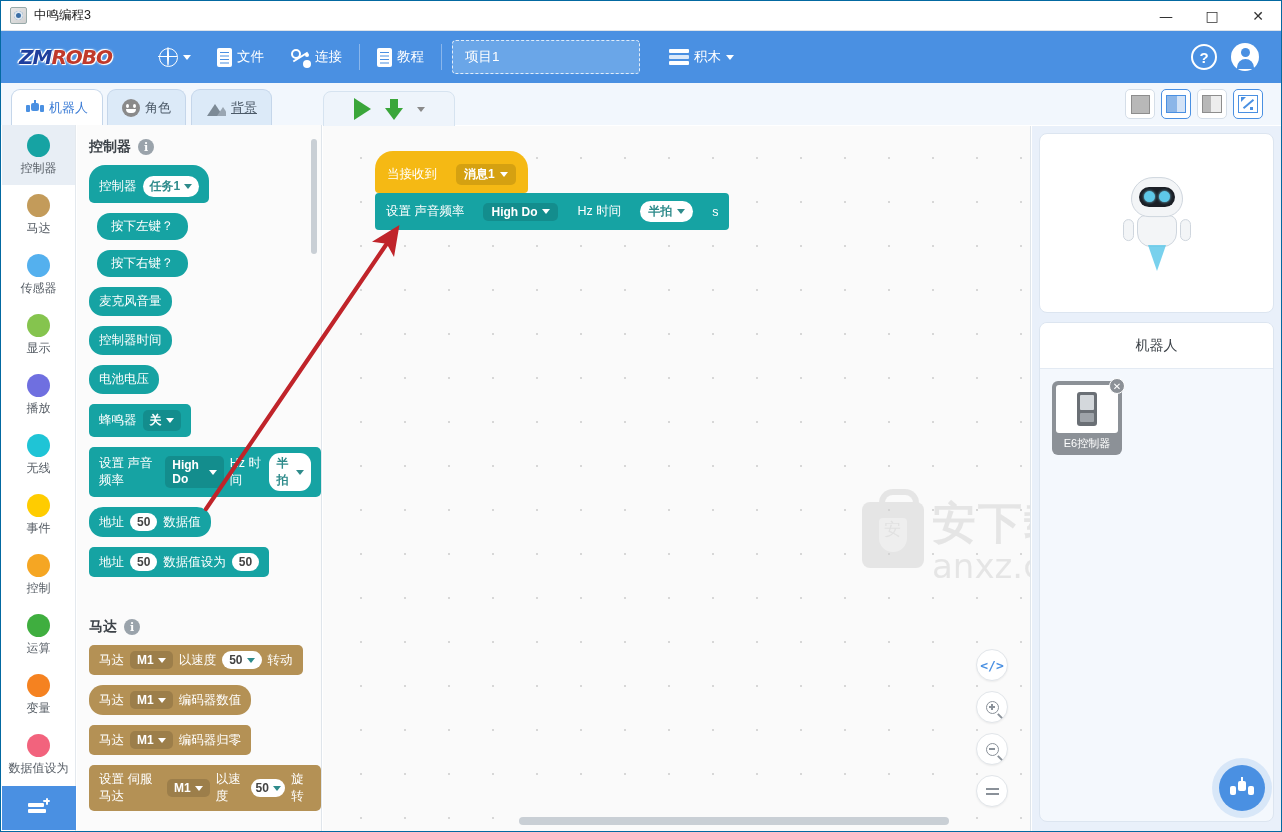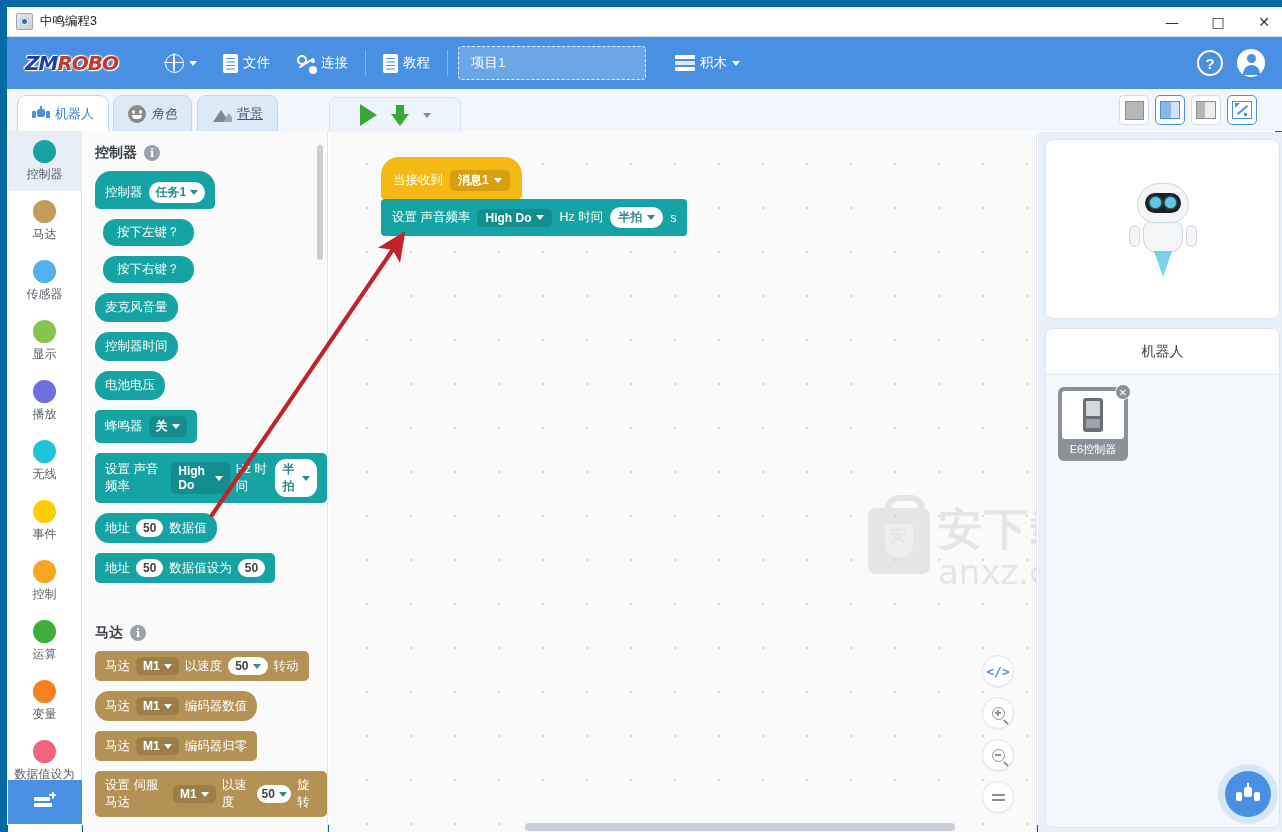--- a/index.html
+++ b/index.html
@@ -1,21 +1,21 @@
 <!DOCTYPE html>
 <html><head>
 <meta charset="utf-8">
 <style>
   * { box-sizing: border-box; margin: 0; padding: 0; }
   html, body {
     width: 1282px; height: 832px;
     font-family: "Liberation Sans", "DejaVu Sans", sans-serif;
     overflow: hidden; background: #fff;
   }
-  #app { position: relative; width: 1282px; height: 832px; border: 7px solid #0369a1; }
+  #app { position: relative; width: 1282px; height: 832px; border: 1px solid #0369a1; }
 
   
   .titlebar {
     position: absolute; left: 0; top: 0; width: 1280px; height: 30px;
     background: #ffffff; display: flex; align-items: center;
     border-bottom: 1px solid #dde3ea;
   }
   .title-icon {
     width: 17px; height: 17px; margin-left: 9px; margin-right: 7px;
     background: linear-gradient(135deg,#e8e8e8 0%, #cfcfcf 100%);
@@ -95,21 +95,21 @@
 
   
   .tabsrow { position: absolute; left: 0; top: 82px; width: 1280px; height: 42px; background: #f2f7fd; }
   .tab {
     position: absolute; top: 6px; height: 36px; display: flex; align-items: center; gap: 5px;
     padding: 0 14px; border: 1px solid #c5d6ea; border-bottom: none;
     border-radius: 9px 9px 0 0; font-size: 13px; cursor: pointer;
   }
   .tab.active { background: #fff; color: #3a7bd5; border-color: #c5d6ea; z-index: 3; }
   .tab.idle { background: #dceaf8; color: #4c5a68; }
-  .tab1 { left: 10px; } .tab2 { left: 106px; font-style: italic; } .tab3 { left: 190px; text-decoration: underline; }
+  .tab1 { left: 10px; } .tab2 { left: 106px; } .tab3 { left: 190px; text-decoration: underline; }
   .ti-robot { width:18px;height:16px;position:relative;flex:none;}
   .ti-robot i { position:absolute;background:#4a90e2;display:block;}
   .ti-robot i:nth-child(1){left:5px;top:3px;width:8px;height:8px;border-radius:2px;}
   .ti-robot i:nth-child(2){left:0;top:5px;width:4px;height:7px;border-radius:1px;}
   .ti-robot i:nth-child(3){left:14px;top:5px;width:4px;height:7px;border-radius:1px;}
   .ti-robot i:nth-child(4){left:8px;top:0;width:2px;height:3px;}
   .ti-face { width:18px;height:18px;border-radius:50%;background:#8a8a8a;position:relative;flex:none;}
   .ti-face::before{content:"";position:absolute;left:4px;top:5px;width:3px;height:4px;border-radius:50%;background:#fff;
      box-shadow:7px 0 0 #fff;}
   .ti-face::after{content:"";position:absolute;left:4px;top:10px;width:10px;height:4px;border-radius:0 0 6px 6px;background:#fff;}
@@ -198,21 +198,21 @@
   }
 
   
   .canvas {
     position: absolute; left: 322px; top: 125px; width: 708px; height: 705px;
     background-color: #fafafa;
     background-image: radial-gradient(circle, #d7d7d7 1px, transparent 1px);
     background-size: 44px 44px; background-position: 16px 10px;
     overflow: hidden; border-right: 1px solid #dfe5eb;
   }
-  .wblk { position: absolute; display: inline-flex; align-items: center; gap: 7px; color:#fff; font-size:12.5px; }
+  .wblk { position: absolute; display: inline-flex; align-items: center; gap: 19px; color:#fff; font-size:12.5px; }
   .wblk.hat { background: #f5b914; border-radius: 18px 18px 4px 4px; padding: 13px 12px 8px 12px; }
   .wblk.cmd { background: #16a3a3; border-radius: 4px; padding: 8px 11px; }
   .wblk .fldw { background:#fff; color:#2e8b8b; border-radius:11px; padding:2px 8px; font-size:12px; font-weight:bold;
       display:inline-flex;align-items:center;gap:5px;}
   .wblk .fldw .caret { border-top-color:#2e8b8b; }
   .wblk .inset { background: rgba(0,0,0,.13); color:#fff; border-radius:5px; padding:2px 8px; font-weight:bold; font-size:12px;
       display:inline-flex;align-items:center;gap:5px;}
   .wblk .inset .caret { border-top-color:#fff; }
 
   .watermark {

